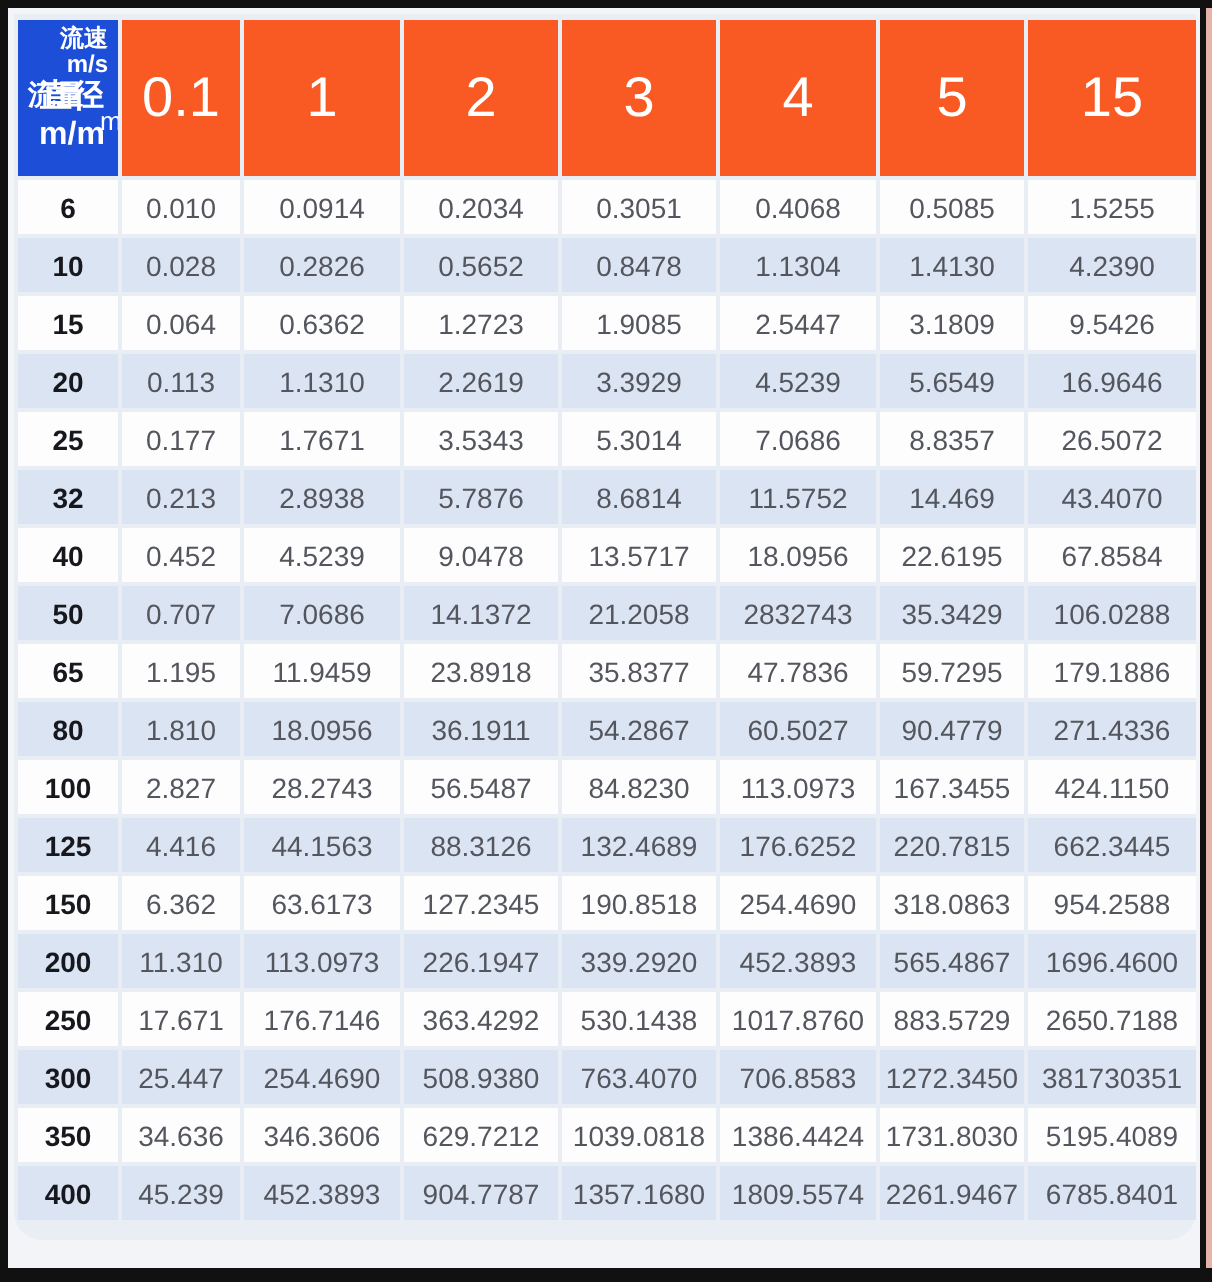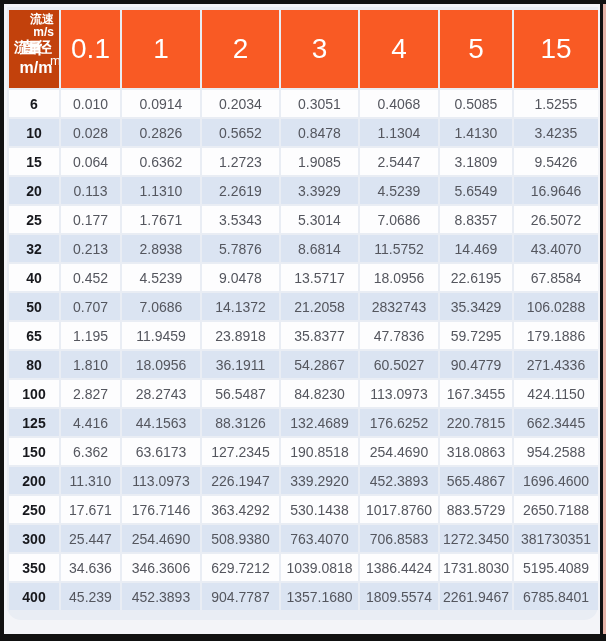--- a/index.html
+++ b/index.html
@@ -39,21 +39,21 @@
   th.head-cell {
     background: #f95a24;
     color: #ffffff;
     height: 78px;
     font-size: 28px;
     font-weight: 500;
     text-align: center;
     vertical-align: middle;
   }
   th.corner-cell {
-    background: #c2410c;
+    background: #1d4ed8;
     position: relative;
     color: #ffffff;
   }
   .corner-velocity {
     position: absolute;
     top: 3px; right: 5px;
     text-align: right;
     font-size: 12px;
     font-weight: bold;
     line-height: 13px;
@@ -141,21 +141,21 @@
             <td>1.5255</td>
           </tr>
           <tr class="stripe">
             <td class="diam">10</td>
             <td>0.028</td>
             <td>0.2826</td>
             <td>0.5652</td>
             <td>0.8478</td>
             <td>1.1304</td>
             <td>1.4130</td>
-            <td>3.4235</td>
+            <td>4.2390</td>
           </tr>
           <tr>
             <td class="diam">15</td>
             <td>0.064</td>
             <td>0.6362</td>
             <td>1.2723</td>
             <td>1.9085</td>
             <td>2.5447</td>
             <td>3.1809</td>
             <td>9.5426</td>

